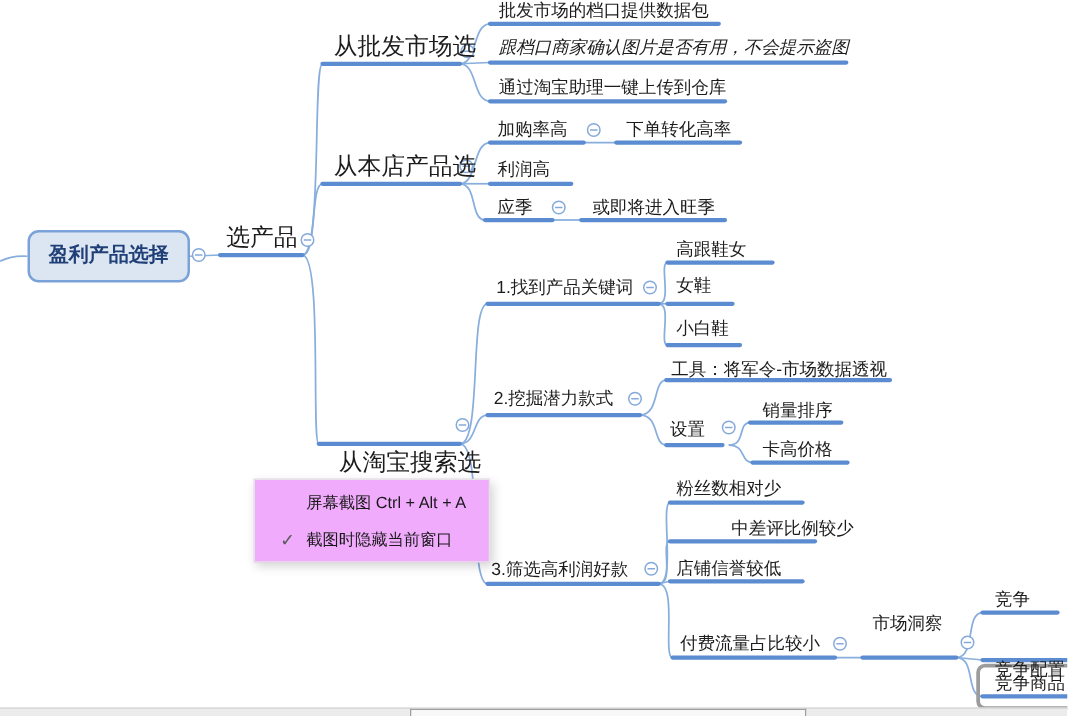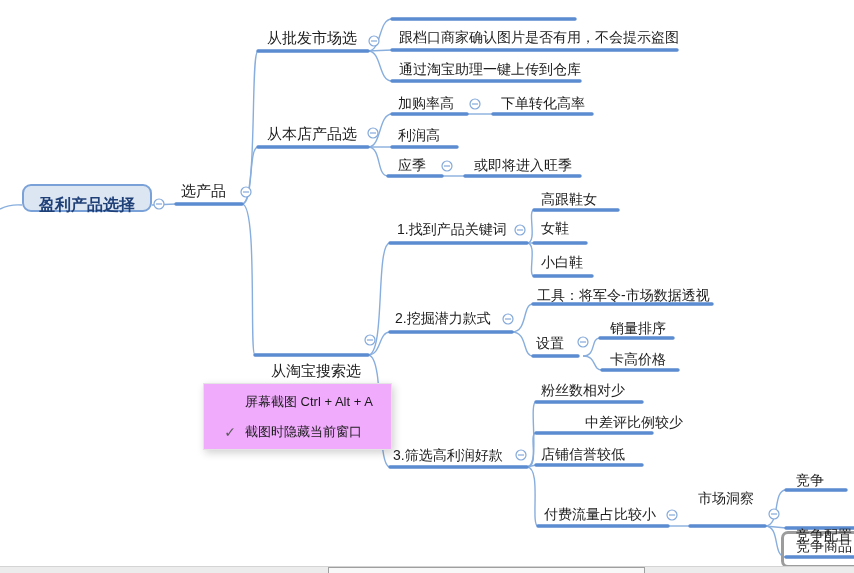--- a/index.html
+++ b/index.html
@@ -5,23 +5,23 @@
   html,body{margin:0;padding:0;background:#fff;}
   .stage{
     position:relative;width:854px;height:573px;overflow:hidden;background:#ffffff;
     font-family:"Liberation Sans","DejaVu Sans",sans-serif;
   }
   .stage svg{position:absolute;left:0;top:0;z-index:0;}
   .t{
     position:absolute;z-index:2;white-space:nowrap;
     font-size:14px;line-height:15px;color:#1c1c1c;
   }
-  .t2{font-size:15px;}
+  .t2{font-size:19px;}
   .root-node{
-    position:absolute;z-index:2;left:22px;top:184px;width:130px;height:28px;
+    position:absolute;z-index:2;left:22px;top:184px;width:130px;height:42px;
     background:#dce6f2;border:2px solid #7ba2d8;border-radius:9px;
     box-sizing:border-box;text-align:center;line-height:38px;
     font-size:16px;color:#1f3f77;font-weight:bold;
   }
   .selection-box{
     position:absolute;z-index:1;left:781px;top:531px;width:80px;height:37px;
     border:3px solid #9c9c9c;border-radius:7px;box-sizing:border-box;background:transparent;
   }
   .menu{
     position:absolute;z-index:10;left:203px;top:383px;width:189px;height:67px;
@@ -175,21 +175,22 @@
     </g>
   </svg>
 
   <div class="selection-box"></div>
 
   <div class="root-node">盈利产品选择</div>
 
   <div class="t t2" style="left:181px;top:183px;">选产品</div>
 
   <div class="t t2" style="left:267px;top:30px;">从批发市场选</div>
-  <div class="t" style="left:399px;top:30px;">跟档口商家确认图片是否有用，不会提示盗图</div>
+  <div class="t" style="left:399px;top:1px;">批发市场的档口提供数据包</div>
+  <div class="t" style="left:399px;top:30px;font-style:italic;">跟档口商家确认图片是否有用，不会提示盗图</div>
   <div class="t" style="left:399px;top:62px;">通过淘宝助理一键上传到仓库</div>
 
   <div class="t t2" style="left:267px;top:126px;">从本店产品选</div>
   <div class="t" style="left:398px;top:96px;">加购率高</div>
   <div class="t" style="left:501px;top:96px;">下单转化高率</div>
   <div class="t" style="left:398px;top:128px;">利润高</div>
   <div class="t" style="left:398px;top:158px;">应季</div>
   <div class="t" style="left:474px;top:158px;">或即将进入旺季</div>
 
   <div class="t t2" style="left:271px;top:333px;margin-top:30px;">从淘宝搜索选</div>

